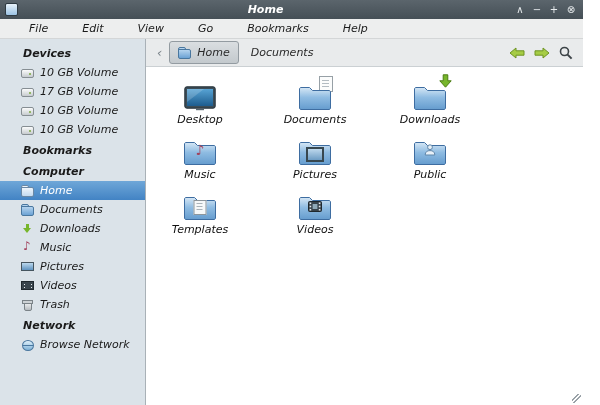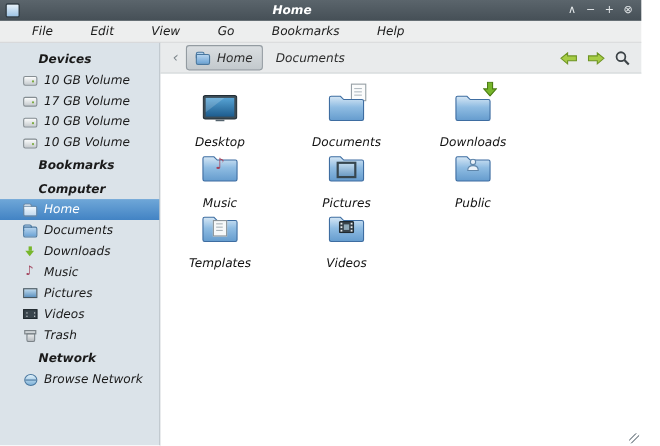--- a/index.html
+++ b/index.html
@@ -19,21 +19,21 @@
   
   .menubar{height:19px;flex:0 0 19px;background:#edeeee;border-bottom:1px solid #d4d6d7;
            display:flex;align-items:center;padding:0 2px;}
   .menu-item{padding:2px 7px;margin-left:20px;}
 
   .main{flex:1;display:flex;min-height:0;}
 
   
   .sidebar{width:145px;flex:0 0 145px;background:#dbe3e9;border-right:1px solid #a9b1b7;
            padding-top:3px;overflow:hidden;}
-  .sb-header{font-weight:bold;padding:5px 2px 3px 35px;line-height:13px;}
+  .sb-header{font-weight:bold;padding:5px 2px 3px 23px;line-height:13px;}
   .sb-item{display:flex;align-items:flex-end;gap:6px;padding:3px 2px 3px 21px;line-height:13px;}
   .sb-item.selected{background:linear-gradient(#6fa7d8,#4283c4);color:#fff;}
   .sb-label{white-space:nowrap;}
 
   
   .mi{position:relative;width:13px;height:12px;flex:0 0 13px;display:inline-block;}
   .mi-drive::before{content:"";position:absolute;left:0;right:0;top:2px;height:7px;
       background:linear-gradient(#fbfcfc,#c6cbce);border:1px solid #868e93;border-radius:2px;}
   .mi-drive::after{content:"";position:absolute;right:3px;top:5.5px;width:2px;height:2px;
       border-radius:50%;background:#79a93c;}
@@ -69,21 +69,21 @@
   .chevron{color:#7b848a;font-size:13px;padding:0 4px;}
   .path-btn{display:flex;align-items:center;gap:6px;padding:0 8px;height:21px;
             border:1px solid transparent;border-radius:3px;color:#2a2a2a;}
   .path-btn.active{background:linear-gradient(#dadee1,#c3c9cd);border-color:#939ba1;}
   .spacer{flex:1;}
   .tool-icon{display:flex;align-items:center;padding:0 3px;}
 
   
   .content{flex:1;position:relative;padding:14px 0 0 9px;overflow:hidden;background:#fff;}
   .grid{display:grid;grid-template-columns:repeat(3,115px);grid-auto-rows:55px;}
-  .file{display:flex;flex-direction:column;align-items:center;gap:12px;width:90px;}
+  .file{display:flex;flex-direction:column;align-items:center;gap:2px;width:90px;}
   .icon-box{position:relative;width:38px;height:30px;display:flex;align-items:flex-end;justify-content:center;}
   .icon-box svg.folder{position:relative;z-index:1;}
   .file-label{font-size:11px;color:#111;white-space:nowrap;}
 
   
   .em-page{position:absolute;top:-5px;right:1px;width:12px;height:14px;background:#fbfcfc;
            border:1px solid #97a0a6;z-index:0;}
   .em-page::before{content:"";position:absolute;left:2px;top:3px;width:7px;height:1px;background:#b3bcc2;
            box-shadow:0 3px 0 #b3bcc2,0 6px 0 #b3bcc2;}
   .em-download{position:absolute;top:-7px;right:-3px;z-index:2;}

